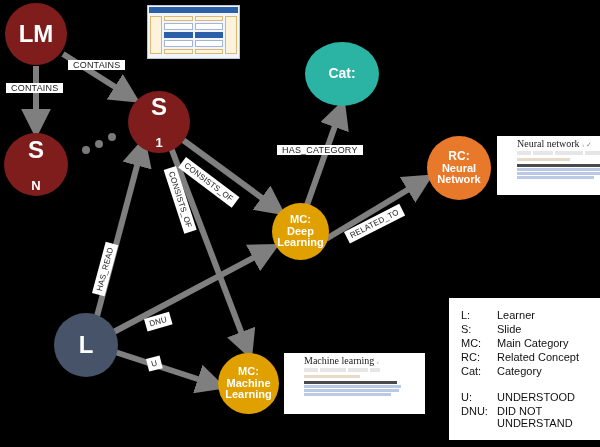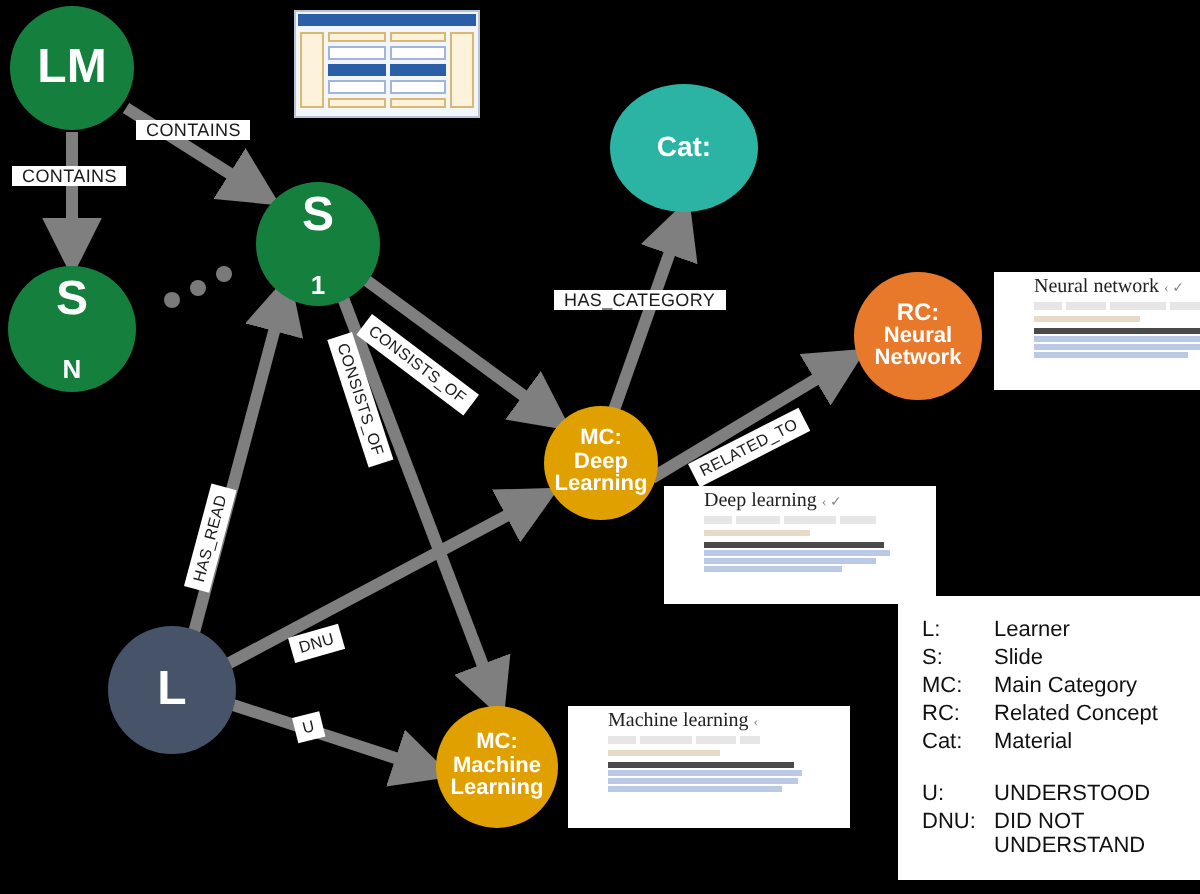--- a/index.html
+++ b/index.html
@@ -3,21 +3,21 @@
 <meta charset="utf-8">
 <style>
   html,body{margin:0;padding:0;background:#000;}
   body{width:600px;height:447px;overflow:hidden;font-family:"Liberation Sans",sans-serif;}
   #stage{position:relative;width:600px;height:447px;background:#000;}
   svg.edges{position:absolute;left:0;top:0;width:600px;height:447px;}
 
   .node{position:absolute;border-radius:50%;display:flex;align-items:center;justify-content:center;
         text-align:center;color:#fff;font-weight:bold;line-height:1.08;}
   .node span{display:block;}
-  .n-blue{background:#15803d;}
+  .n-blue{background:#7f1d1d;}
   .n-teal{background:#2BB3A3;}
   .n-orange{background:#E8792B;}
   .n-gold{background:#E0A000;}
   .n-slate{background:#465369;}
 
   .big-letter{font-size:24px;}
   .sub{font-size:11px;}
   .nl{font-size:12px;}
 
   .edge-label{position:absolute;background:#fff;color:#1a1a1a;font-size:9px;
@@ -149,38 +149,20 @@
         <div class="bx"></div>
         <div class="bxc"></div>
         <div class="mid"></div>
         <div class="bxc"></div>
         <div class="bx"></div>
       </div>
       <div class="side"></div>
     </div>
   </div>
 
-  <div class="thumb wiki" style="left:332px;top:243px;width:96px;height:53px;">
-    <div class="wt">
-      <span>Deep learning</span> <span class="ic">‹&nbsp;✓</span>
-    </div>
-    <div class="tabs">
-      <i style="width:14px"></i>
-        <i style="width:22px"></i>
-        <i style="width:26px"></i>
-        <i style="width:18px"></i>
-    </div>
-    <div class="meta"></div>
-    <div class="lines">
-      <i class="d" style="width:94%"></i>
-        <i style="width:97%"></i>
-        <i style="width:90%"></i>
-        <i style="width:72%"></i>
-    </div>
-  </div>
 
   <div class="thumb wiki" style="left:497px;top:136px;width:96px;height:53px;">
     <div class="wt">
       <span>Neural network</span> <span class="ic">‹&nbsp;✓</span>
     </div>
     <div class="tabs">
       <i style="width:14px"></i>
         <i style="width:20px"></i>
         <i style="width:28px"></i>
         <i style="width:22px"></i>
@@ -227,21 +209,21 @@
       <tr>
             <td class="k">MC:</td>
             <td>Main Category</td>
           </tr>
       <tr>
             <td class="k">RC:</td>
             <td>Related Concept</td>
           </tr>
       <tr>
             <td class="k">Cat:</td>
-            <td>Material</td>
+            <td>Category</td>
           </tr>
       <tr class="gap">
             <td colspan="2"></td>
           </tr>
       <tr>
             <td class="k">U:</td>
             <td>UNDERSTOOD</td>
           </tr>
       <tr>
             <td class="k">DNU:</td>

